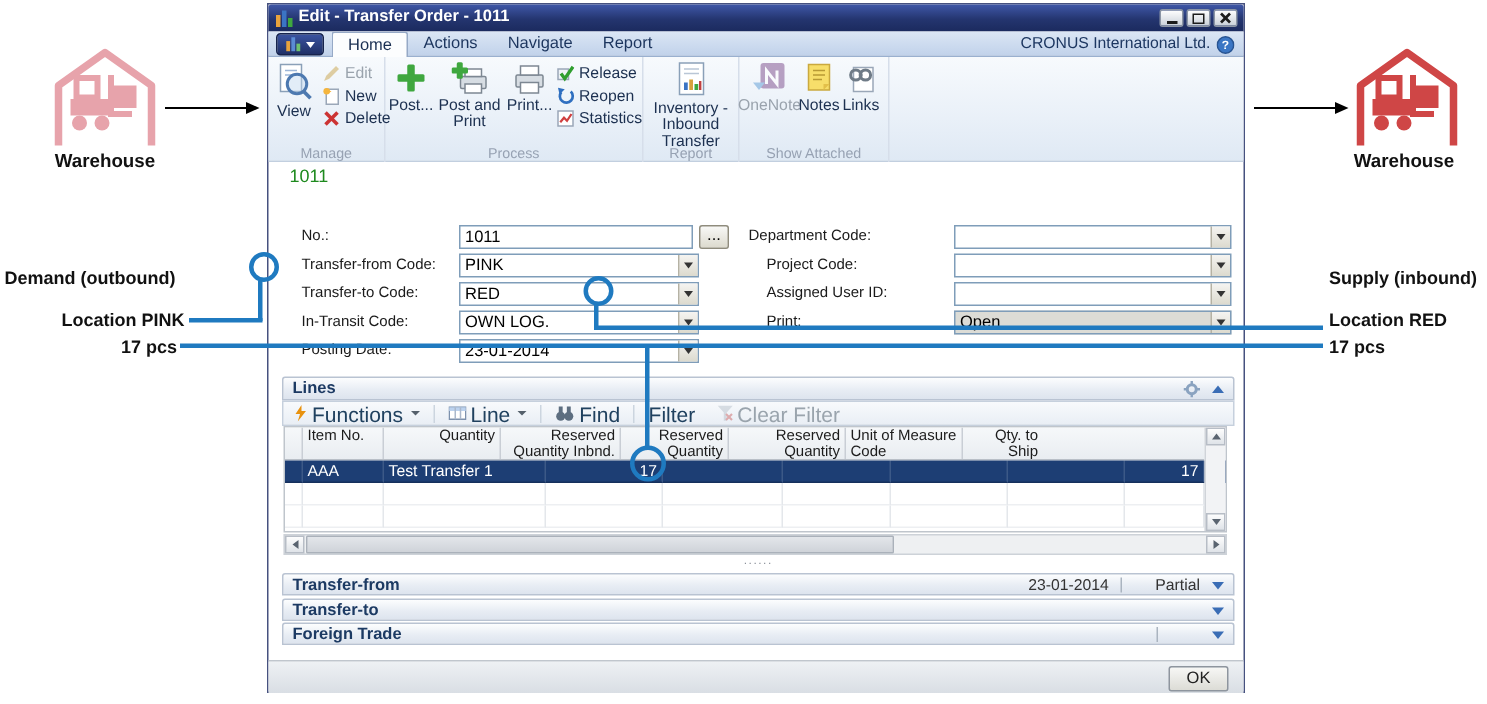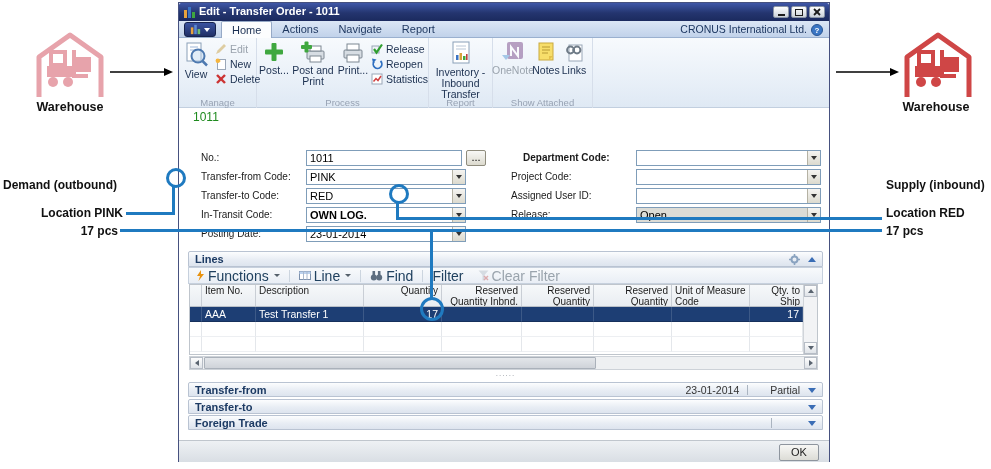--- a/index.html
+++ b/index.html
@@ -383,36 +383,36 @@
 
     <div class="field-label" style="left:22px;top:187px;">Transfer-to Code:</div>
     <div class="combo" style="left:127px;top:185px;width:160px;">
       <span class="fval">RED</span>
       <span class="combo-btn">
           <span class="tri"></span>
         </span>
     </div>
 
     <div class="field-label" style="left:22px;top:206px;">In-Transit Code:</div>
-    <div class="combo" style="left:127px;top:204px;width:160px;font-weight:bold;">
+    <div class="combo" style="left:127px;top:204px;width:160px;">
       <span class="fval">OWN LOG.</span>
       <span class="combo-btn">
           <span class="tri"></span>
         </span>
     </div>
 
     <div class="field-label" style="left:22px;top:225px;">Posting Date:</div>
     <div class="combo" style="left:127px;top:223px;width:160px;">
       <span class="fval">23-01-2014</span>
       <span class="combo-btn">
           <span class="tri"></span>
         </span>
     </div>
 
-    <div class="field-label" style="left:344px;top:149px;font-weight:bold;">Department Code:</div>
+    <div class="field-label" style="left:320px;top:149px;">Department Code:</div>
     <div class="combo" style="left:457px;top:147px;width:185px;">
       <span class="fval"></span>
       <span class="combo-btn">
           <span class="tri"></span>
         </span>
     </div>
 
     <div class="field-label" style="left:332px;top:168px;">Project Code:</div>
     <div class="combo" style="left:457px;top:166px;width:185px;">
       <span class="fval"></span>
@@ -422,21 +422,21 @@
     </div>
 
     <div class="field-label" style="left:332px;top:187px;">Assigned User ID:</div>
     <div class="combo" style="left:457px;top:185px;width:185px;">
       <span class="fval"></span>
       <span class="combo-btn">
           <span class="tri"></span>
         </span>
     </div>
 
-    <div class="field-label" style="left:332px;top:206px;">Release:</div>
+    <div class="field-label" style="left:332px;top:206px;">Print:</div>
     <div class="combo disabled" style="left:457px;top:204px;width:185px;">
       <span class="fval">Open</span>
       <span class="combo-btn">
           <span class="tri"></span>
         </span>
     </div>
 
     <div class="fasttab" style="top:248px;">
       <span>Lines</span>
       <div class="ft-right">
@@ -493,21 +493,20 @@
             <line x1="10" y1="6" x2="6" y2="10" stroke="#c66" stroke-width="1.4"></line>
         </svg>
         <span>Clear Filter</span>
       </div>
     </div>
 
     <div class="grid">
       <div class="ghead">
         <div class="hc c0"></div>
         <div class="hc c1">Item No.</div>
-        <div class="hc c2">Description</div>
         <div class="hc c3 num">Quantity</div>
         <div class="hc c4 num">Reserved Quantity Inbnd.</div>
         <div class="hc c5 num">Reserved Quantity Shipped</div>
         <div class="hc c6 num">Reserved Quantity Outbnd.</div>
         <div class="hc c7">Unit of Measure Code</div>
         <div class="hc c8 num" style="border-right:none;">Qty. to Ship</div>
       </div>
       <div class="grow sel">
         <div class="gc c0"></div>
         <div class="gc c1">AAA</div>

